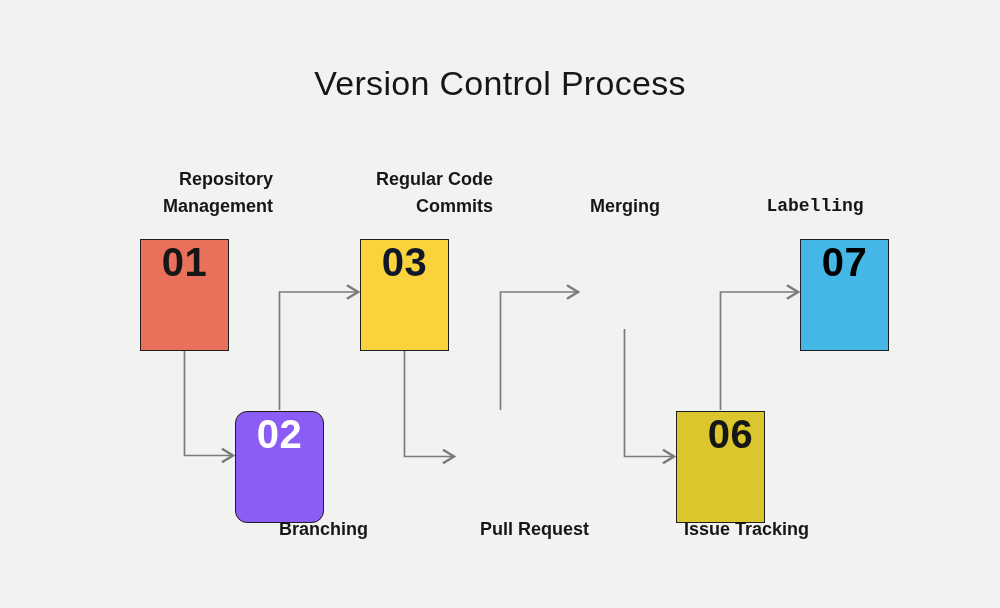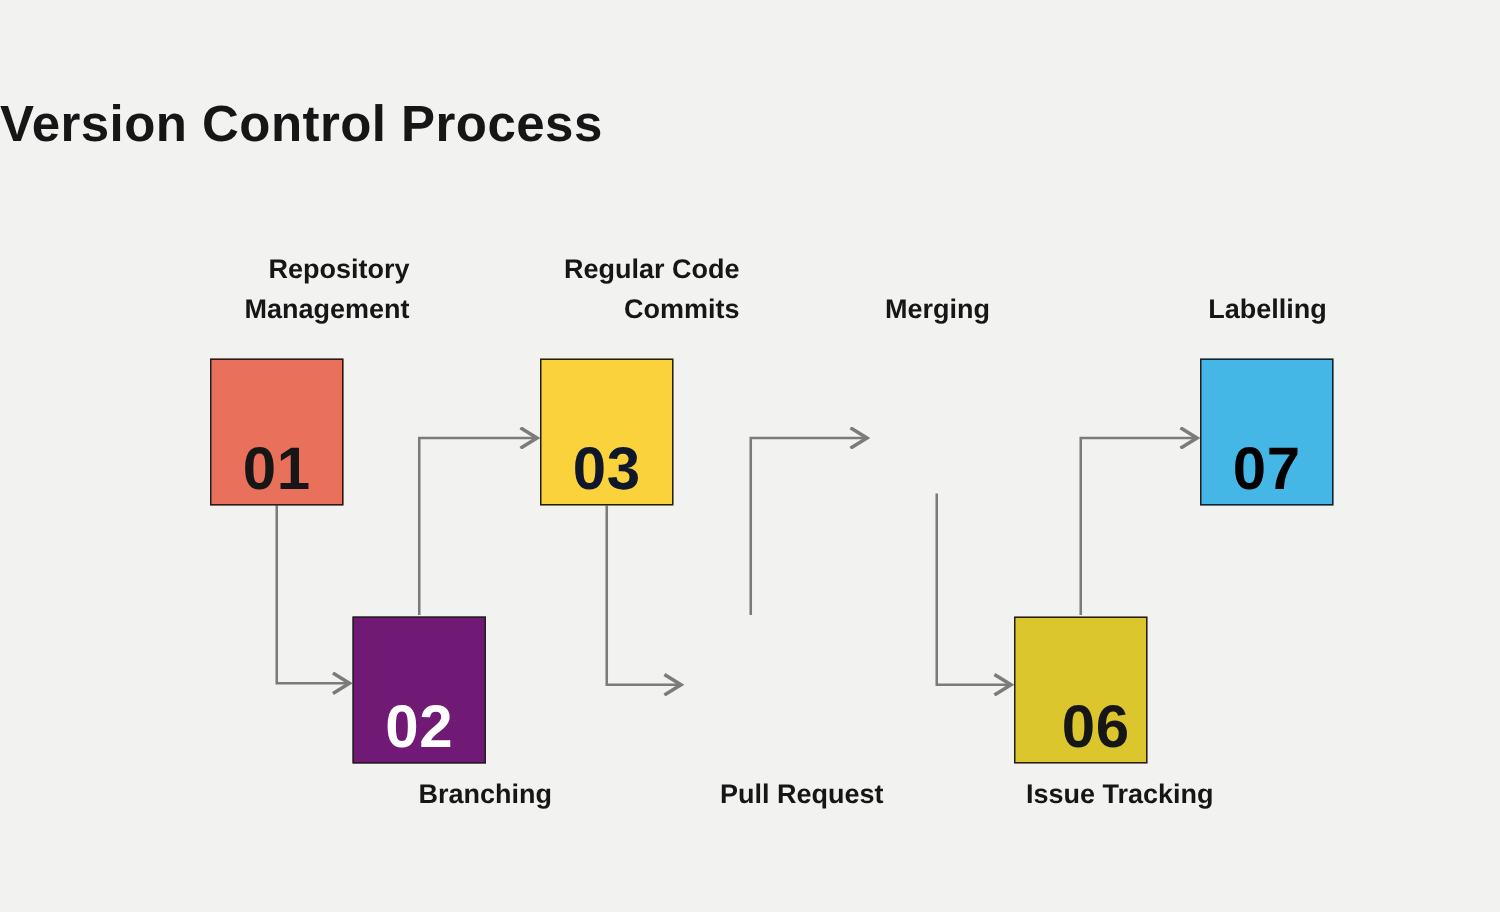--- a/index.html
+++ b/index.html
@@ -18,23 +18,23 @@
   .stage {
     position: absolute;
     left: 0; top: 0;
     width: 1000px; height: 608px;
     background: var(--bg);
   }
   .title {
     position: absolute;
     left: 0; right: 0;
     top: 64px;
-    text-align: left;
+    text-align: center;
     font-size: 34px;
-    font-weight: 700;
+    font-weight: 400;
     color: var(--text);
     letter-spacing: 0.3px;
   }
   .connector-svg {
     position: absolute;
     left: 0; top: 0;
     width: 1000px; height: 608px;
     pointer-events: none;
   }
   .connector {
@@ -43,24 +43,24 @@
     stroke-width: 1.7;
   }
   .arrowhead-path {
     fill: none;
     stroke: var(--connector);
     stroke-width: 1.4;
   }
   .start-dot { fill: #1B1B1B; stroke: none; }
   .box {
     position: absolute;
-    width: 89px; height: 98px;
+    width: 89px; height: 112px;
     border: 1px solid #1F1F1F;
     display: flex;
-    align-items: flex-end;
+    align-items: flex-start;
     justify-content: center;
   }
   .num {
     font-size: 40px;
     font-weight: 700;
     color: var(--text);
     letter-spacing: 0.5px;
   }
   .steplabel {
     position: absolute;
@@ -89,21 +89,21 @@
   #box-6 { left: 676px; top: 411px; }
   #box-7 { left: 800px; top: 239px; }
 
   
   #label-1 { left: 97px; }
   #label-2 { left: 192px; }
   #label-3 { left: 317px; }
   #label-4 { left: 413px; }
   #label-5 { left: 537px; }
   #label-6 { left: 633px; }
-  #label-7 { left: 757px; }
+  #label-7 { left: 727px; font-family: Liberation Mono, monospace; }
 </style>
 </head>
 <body>
 
 <div class="stage">
 
   <div class="title">Version Control Process</div>
 
   <svg class="connector-svg" viewBox="0 0 1000 608" xmlns="http://www.w3.org/2000/svg">
     <defs>
@@ -118,21 +118,21 @@
     <path class="connector" d="M500.5 410 L500.5 292 L578 292" marker-end="url(#arrow)"></path>
     <path class="connector" d="M624.5 329 L624.5 456.5 L674 456.5" marker-end="url(#arrow)"></path>
     <path class="connector" d="M720.5 410 L720.5 292 L798 292" marker-end="url(#arrow)"></path>
   </svg>
 
   <div class="steplabel top" id="label-1">Repository Management</div>
   <div class="box" id="box-1" style="background-color: rgb(233, 112, 91);">
     <span class="num" style="color: rgb(22, 22, 22);">01</span>
   </div>
 
-  <div class="box" id="box-2" style="background-color: #701a75;">
+  <div class="box" id="box-2" style="background-color: #8b5cf6; border-radius: 12px;">
     <span class="num" style="color: rgb(255, 255, 255);">02</span>
   </div>
   <div class="steplabel bottom" id="label-2">Branching</div>
 
   <div class="steplabel top" id="label-3">Regular Code Commits</div>
   <div class="box" id="box-3" style="background-color: rgb(250, 210, 59);">
     <span class="num" style="color: #0f172a;">03</span>
   </div>
 
   <div class="steplabel bottom" id="label-4">Pull Request</div>

